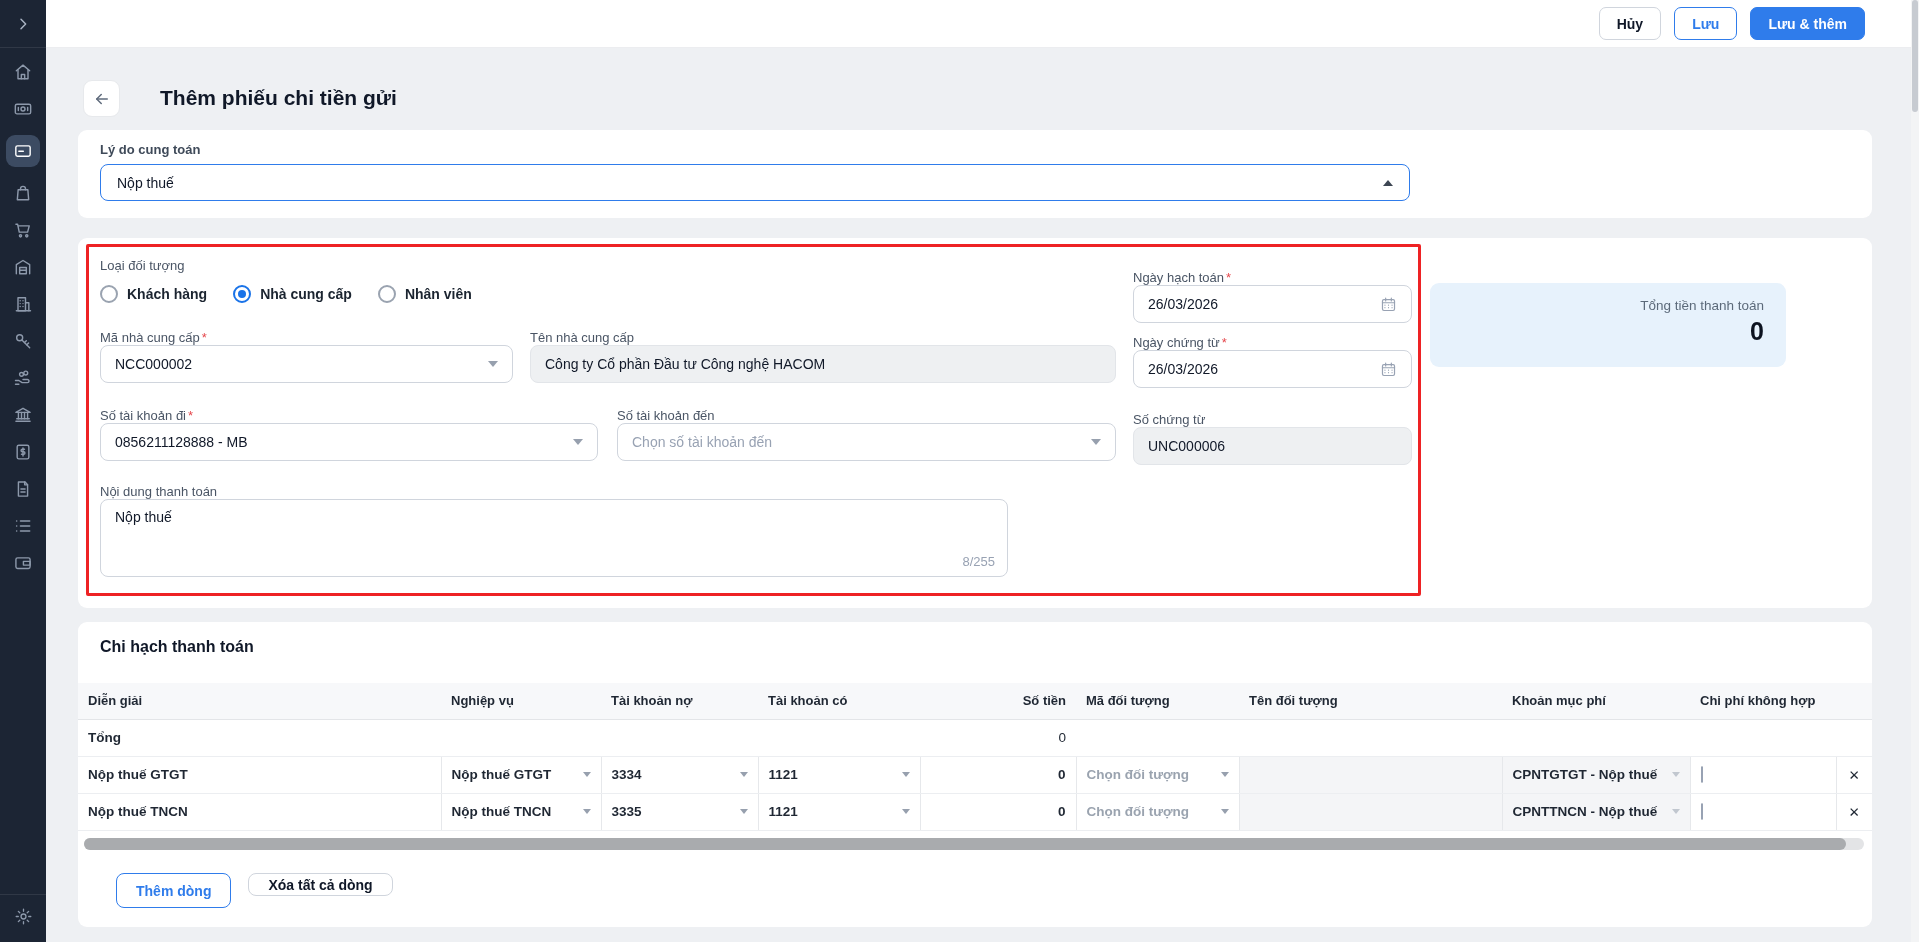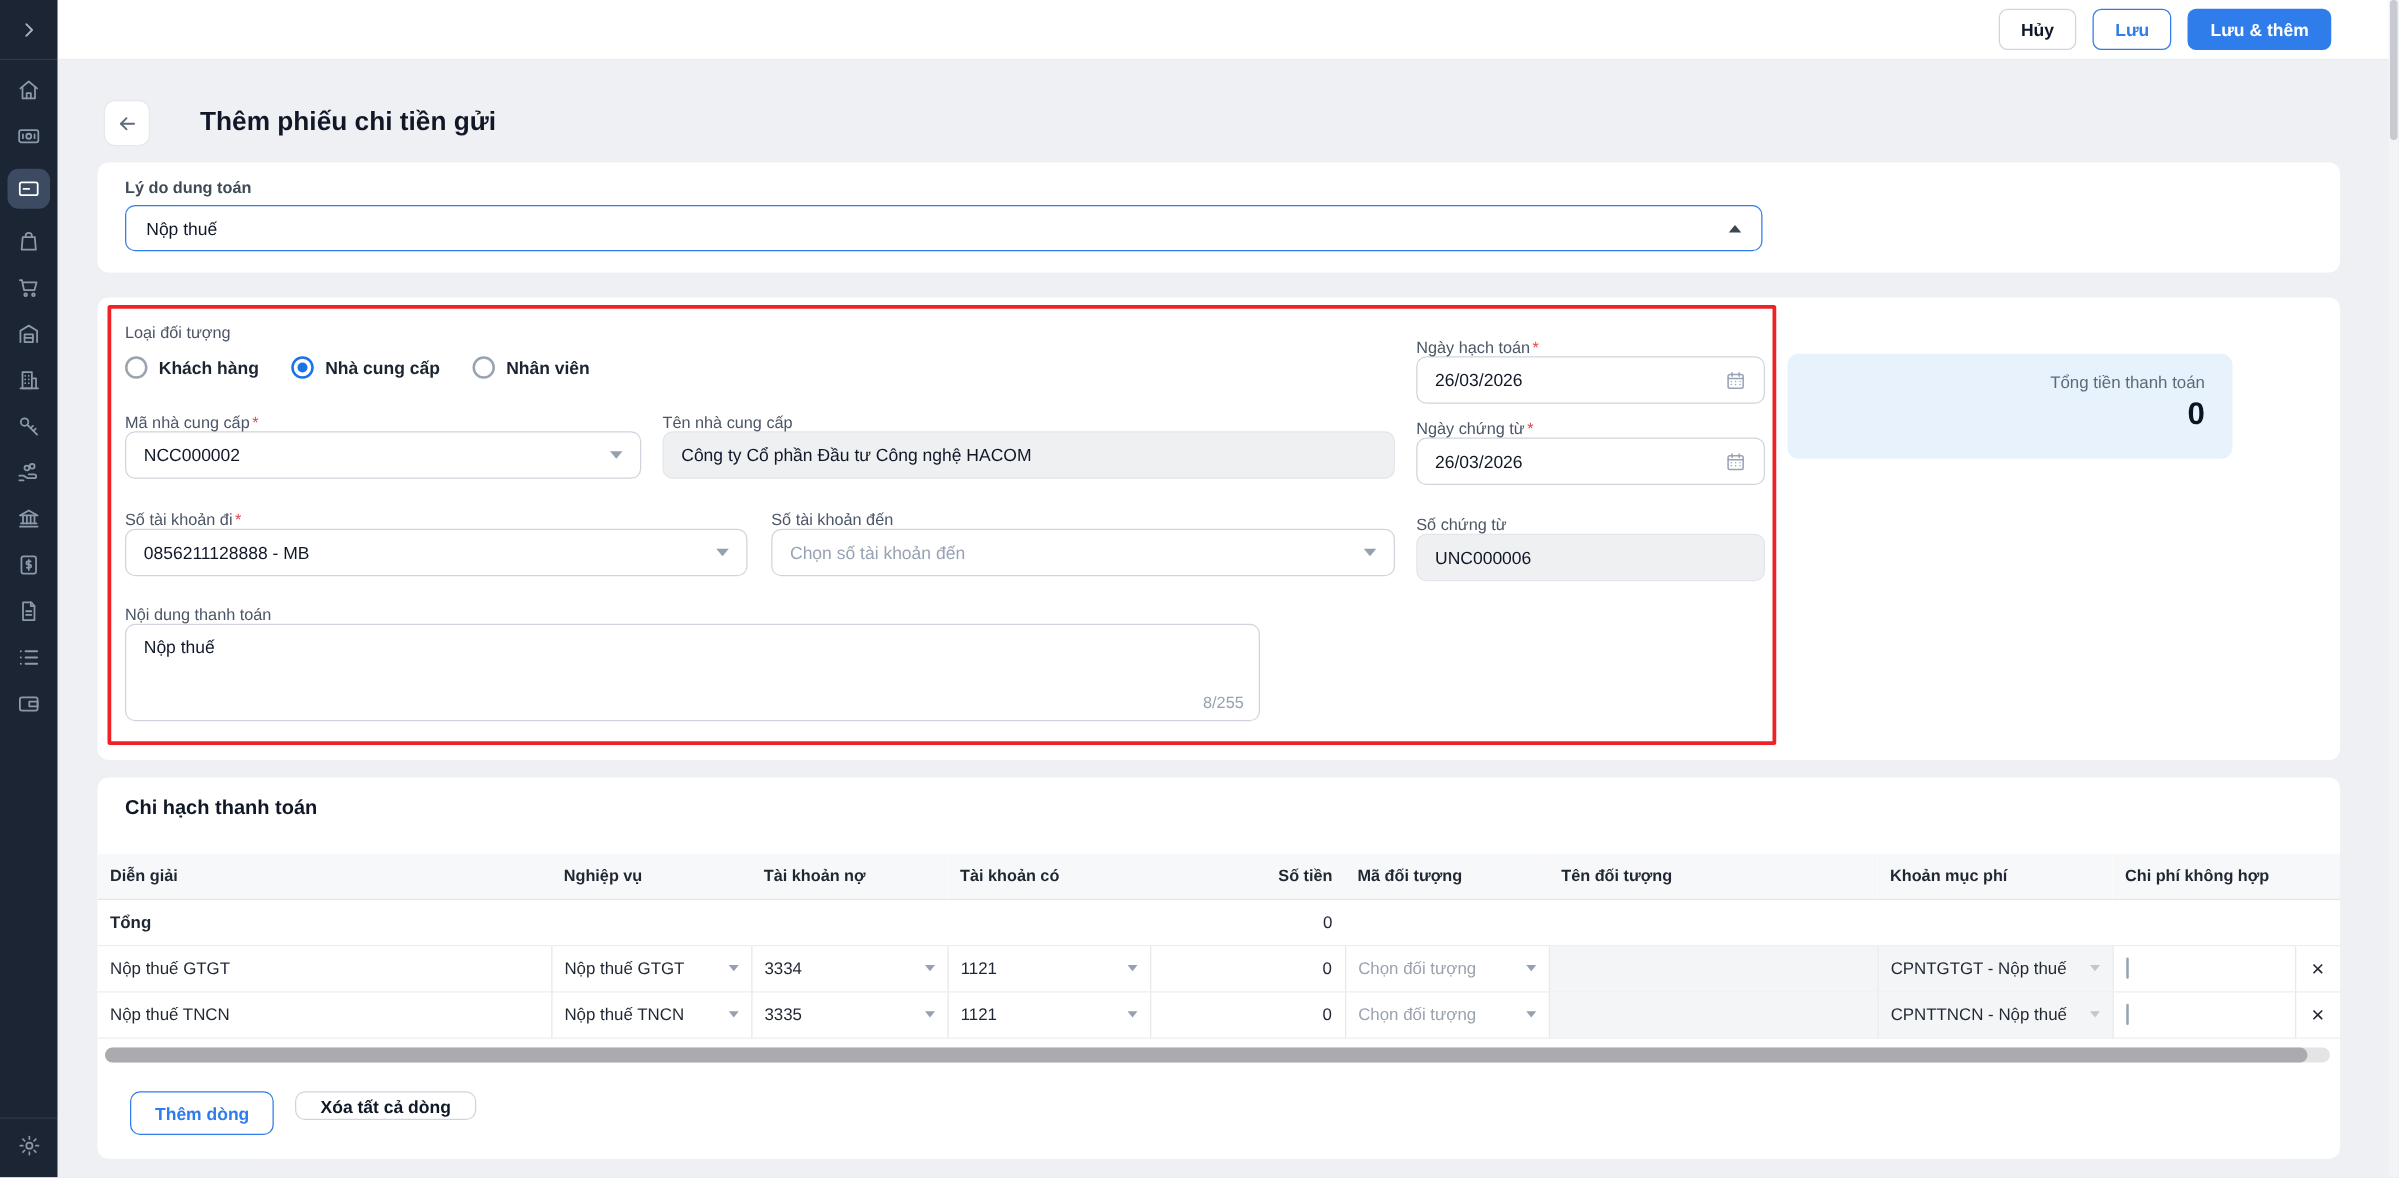--- a/index.html
+++ b/index.html
@@ -63,32 +63,32 @@
 
   .total-panel { position:absolute; left:1352px; top:45px; width:356px; height:84px; background:#e7f2fc; border-radius:9px; padding:15px 22px; text-align:right; }
   .total-panel .tp-lbl { font-size:13.5px; color:#5c6a7a; }
   .total-panel .tp-val { font-size:25px; font-weight:700; color:#0d1320; margin-top:4px; }
 
   .section-title { position:absolute; left:22px; top:16px; font-size:16px; font-weight:700; color:#101828; }
 
   table.grid { position:absolute; left:0; top:61px; width:1794px; border-collapse:collapse; table-layout:fixed; }
   table.grid th { background:#f7f8fa; height:36px; font-size:13px; font-weight:700; color:#1f2733; text-align:left; padding:0 10px; border-bottom:1px solid #e3e5e8; white-space:nowrap; overflow:hidden; }
   table.grid td { height:37px; font-size:13.5px; color:#1f2733; padding:0 10px; border-bottom:1px solid #eceef1; white-space:nowrap; overflow:hidden; background:#fff; }
-  td.vline, th.vline { border-right:1px solid #e6e8eb; }
+  td.vline, th.vline { border-right:1px solid #e6e8eb;font-weight:bold; }
   .ta-r { text-align:right !important; }
   td.dim { background:#f4f5f7 !important; }
   .cellsel { display:flex; align-items:center; justify-content:space-between; gap:6px; cursor:pointer; }
   .cellsel .ph { color:#9aa3af; }
   .chk { width:17px; height:17px; border:1.6px solid #98a2b3; border-radius:4px; background:#fff; margin:0 auto; cursor:pointer; }
   .xdel { color:#9aa3af; font-size:14px; text-align:center !important; cursor:pointer; }
 
   .hscroll { position:absolute; left:6px; top:216px; width:1780px; height:12px; border-radius:6px; background:#e3e4e6; }
   .hthumb { position:absolute; left:0; top:0; height:12px; width:99%; border-radius:6px; background:#a9abae; }
 
-  .row-actions { position:absolute; left:26px; top:251px; display:flex; gap:17px; }
+  .row-actions { position:absolute; left:38px; top:251px; display:flex; gap:17px; }
   .btn-add { height:35px; padding:0 19px; border:1px solid #2f7ceb; border-radius:8px; background:#fff; color:#2f7ceb; font-size:14px; font-weight:700; display:flex; align-items:center; cursor:pointer; }
   .btn-clear { height:23px; padding:0 19px; border:1px solid #d0d5dd; border-radius:8px; background:#fff; color:#101828; font-size:14px; font-weight:700; display:flex; align-items:center; cursor:pointer; }
 
   .cal-icon { color:#98a2b3; }
 </style>
 </head>
 <body>
 
 <div class="screen">
 
@@ -219,21 +219,21 @@
 
     <div class="back-btn">
       <svg viewBox="0 0 24 24" width="18" height="18" fill="none" stroke="currentColor" stroke-width="2" stroke-linecap="round" stroke-linejoin="round">
           <path d="M19 12H5"></path>
           <path d="M11 6l-6 6 6 6"></path>
         </svg>
     </div>
     <h1 class="page-title">Thêm phiếu chi tiền gửi</h1>
 
     <section class="card card1">
-      <div class="lbl">Lý do dung toán</div>
+      <div class="lbl">Lý do cung toán</div>
       <div class="select-box" style="width:1310px;">
         <span>Nộp thuế</span>
         <span class="caret-up"></span>
       </div>
     </section>
 
     <section class="card card2">
       <div class="redbox"></div>
 
       <div class="fld" style="left:22px; top:20px;">

